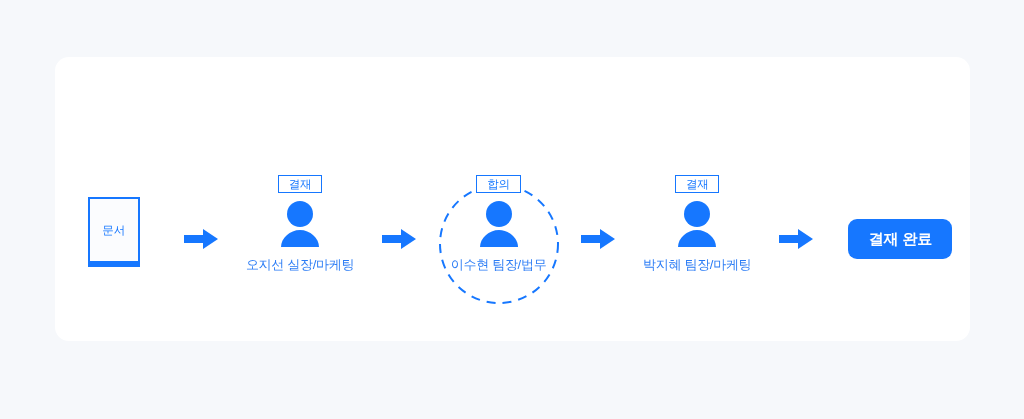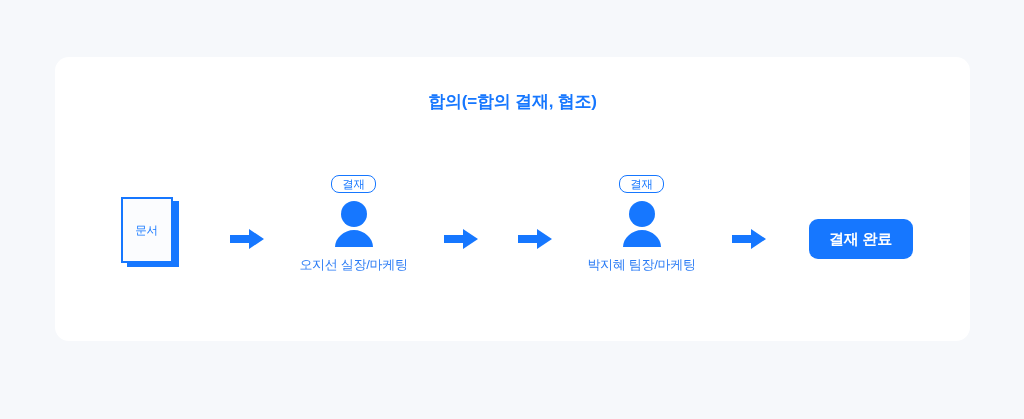--- a/index.html
+++ b/index.html
@@ -115,42 +115,42 @@
   .doc-back {
     position: absolute;
     left: 8px;
     top: 4px;
     width: 52px;
     height: 66px;
     background: #1677ff;
   }
   .doc-front {
     position: absolute;
-    left: 2px;
+    left: 8px;
     top: 0;
     width: 48px;
     height: 62px;
     background: #fbfcfe;
     border: 2px solid #1677ff;
     display: flex;
     align-items: center;
     justify-content: center;
     font-size: 11.5px;
     color: #1677ff;
     letter-spacing: -0.2px;
   }
 
   
   .badge {
     height: 18px;
     min-width: 42px;
     padding: 0 10px;
     box-sizing: border-box;
     border: 1.4px solid #1677ff;
-    border-radius: 8px;
+    border-radius: 0;
     background: #ffffff;
     color: #1677ff;
     font-size: 11.5px;
     line-height: 16px;
     text-align: center;
     letter-spacing: -0.2px;
     position: relative;
     z-index: 2;
   }
 
@@ -209,21 +209,20 @@
     cursor: pointer;
     font-family: inherit;
   }
 </style>
 </head>
 <body>
 
 <div class="stage">
   <div class="card">
 
-    <div class="title">합의(=합의 결재, 협조)</div>
 
     <div class="flow">
 
       <div class="doc-cell">
         <div class="doc">
           <div class="doc-back"></div>
           <div class="doc-front">
             <span>문서</span>
           </div>
         </div>
@@ -243,20 +242,31 @@
         </svg>
         <div class="node-label">오지선 실장/마케팅</div>
       </div>
 
       <div class="arrow-cell">
         <svg class="arrow" viewBox="0 0 34 20">
           <path d="M0 6 H19 V0 L34 10 L19 20 V14 H0 Z" fill="#1677ff"></path>
         </svg>
       </div>
 
+      <div class="node ringed">
+        <svg class="ring" viewBox="0 0 122 122">
+          <circle cx="61" cy="61" r="59" fill="none" stroke="#1677ff" stroke-width="2" stroke-dasharray="9 7" stroke-linecap="butt"></circle>
+        </svg>
+        <div class="badge">합의</div>
+        <svg class="person" viewBox="0 0 48 46">
+          <circle cx="24" cy="13" r="13" fill="#1677ff"></circle>
+          <path d="M24 29 C34 29 43 37 43 46 H5 C5 37 14 29 24 29 Z" fill="#1677ff"></path>
+        </svg>
+        <div class="node-label">이수현 팀장/법무</div>
+      </div>
 
       <div class="arrow-cell">
         <svg class="arrow" viewBox="0 0 34 20">
           <path d="M0 6 H19 V0 L34 10 L19 20 V14 H0 Z" fill="#1677ff"></path>
         </svg>
       </div>
 
       <div class="node">
         <div class="badge">결재</div>
         <svg class="person" viewBox="0 0 48 46">

